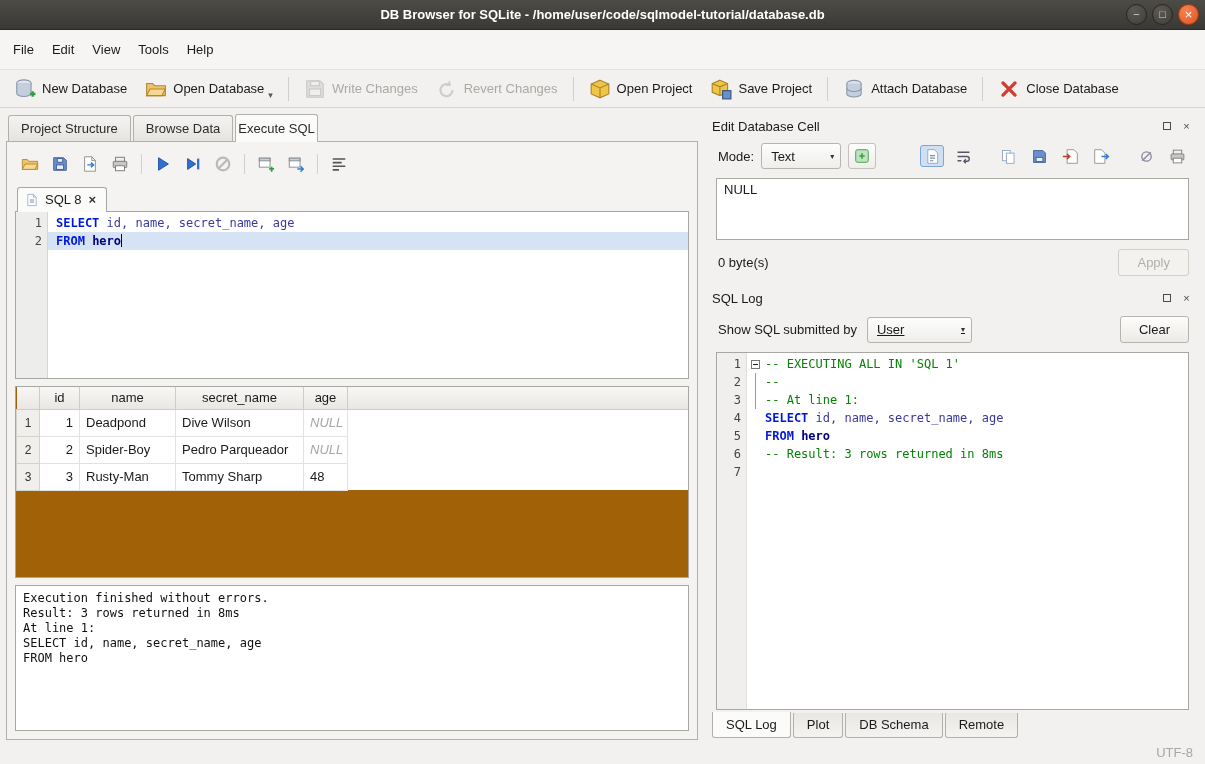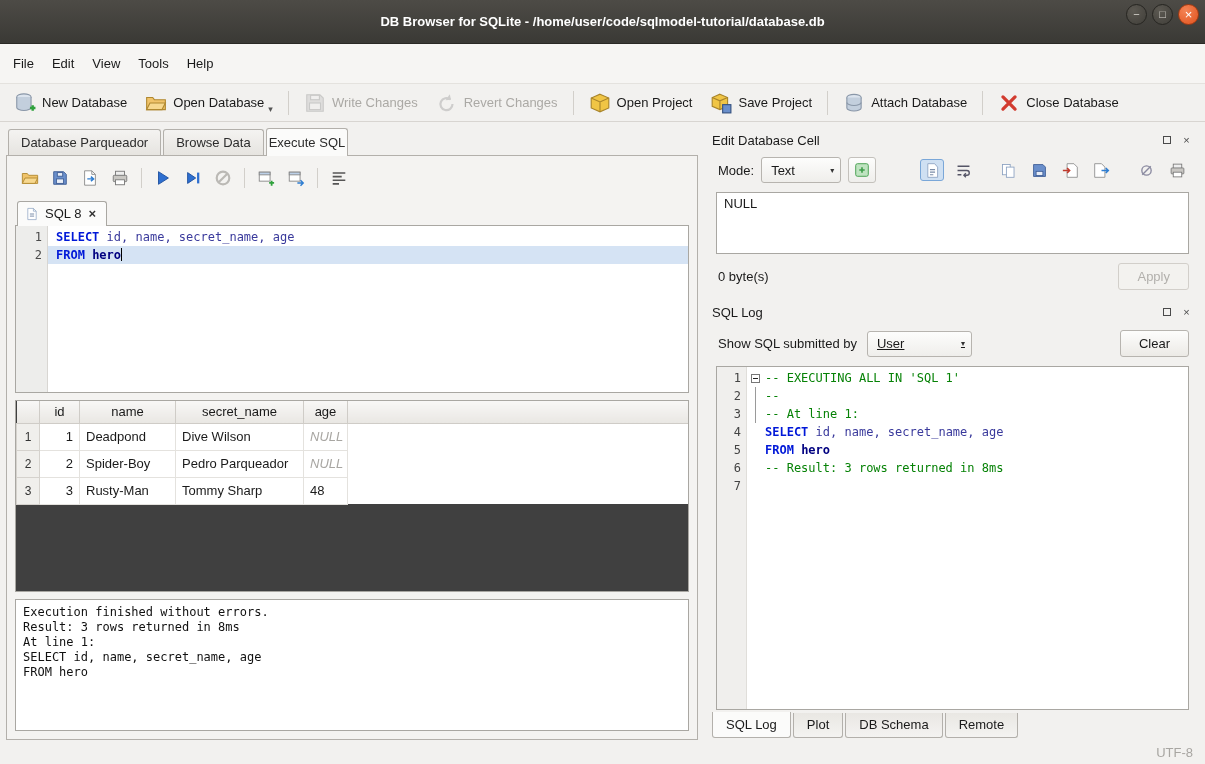--- a/index.html
+++ b/index.html
@@ -7,21 +7,21 @@
   body {
     font-family: "Liberation Sans", sans-serif;
     font-size: 13px; color:#1a1a1a;
     background:#f2f1ef; overflow:hidden;
     display:flex; flex-direction:column;
   }
   .icon { display:inline-flex; align-items:center; justify-content:center; flex:none; }
   .icon svg { width:100%; height:100%; display:block; }
 
   
-  .titlebar { height:44px; flex:none; background:linear-gradient(#4d4b46,#3a3935);
+  .titlebar { height:30px; flex:none; background:linear-gradient(#4d4b46,#3a3935);
     border-bottom:1px solid #2a2925; display:flex; align-items:center; position:relative; }
   .titlebar .title { flex:1; text-align:center; color:#fff; font-weight:bold; font-size:13px; }
   .win-controls { position:absolute; right:6px; top:4px; display:flex; gap:5px; }
   .win-btn { width:21px; height:21px; border-radius:50%; border:1px solid #262521; color:#d8d5cf;
     background:radial-gradient(circle at 35% 30%, #5c5952, #403e39);
     display:flex; align-items:center; justify-content:center; font-size:11px; line-height:1; }
   .win-btn.close { background:radial-gradient(circle at 35% 30%, #f48455, #e1521d);
     border-color:#a33a12; color:#fff; font-size:13px; }
 
   
@@ -68,21 +68,21 @@
   .gutter .ln { height:18px; line-height:18px; }
   .code { flex:1; font-family:"DejaVu Sans Mono", monospace; font-size:12px; padding-top:2px; min-width:0; }
   .code-line { height:18px; line-height:18px; padding-left:8px; white-space:pre; }
   .code-line.current { background:var(--c-curline, #d5e3f4); }
   .tok-keyword { color:var(--c-kw, #0018d8); font-weight:bold; }
   .tok-ident   { color:var(--c-id, #3a3a9c); }
   .tok-table   { color:var(--c-tb, #000080); font-weight:bold; }
   .tok-comment { color:var(--c-cm, #068206); }
   .cursor { display:inline-block; width:1px; height:13px; background:#000; vertical-align:-2px; }
 
-  .grid-wrap { height:192px; flex:none; border:1px solid #a9a7a2; background:#404040; margin-top:7px; overflow:hidden; }
+  .grid-wrap { height:192px; flex:none; border:1px solid #a9a7a2; background:#a16207; margin-top:7px; overflow:hidden; }
   table.grid { border-collapse:collapse; width:100%; font-size:13px; table-layout:fixed; }
   table.grid th { font-weight:normal; height:22px; padding:1px 6px;
     background:linear-gradient(#f8f7f6,#e9e7e3); border:1px solid #cfccc7; border-top:none; }
   table.grid th.corner-cell { border-left:none; }
   table.grid th.head-filler { border-right:none; }
   table.grid td { height:27px; padding:2px 6px; border:1px solid #e4e2de; background:#fff;
     overflow:hidden; white-space:nowrap; }
   table.grid td.row-num { background:#f0efec; border-color:#d5d2cd; text-align:center; font-size:12px; color:#333; }
   table.grid td.cell-id { text-align:right; }
   table.grid td.cell-null { color:var(--c-null, #a8a6a2); font-style:italic; }
@@ -249,21 +249,21 @@
         </svg>
       </span>
       <span class="tool-label">Close Database</span>
     </div>
   </div>
 
 <div class="content">
 
   <div class="left-pane">
     <div class="main-tabs">
-        <div class="main-tab">Database Parqueador</div>
+        <div class="main-tab">Project Structure</div>
         <div class="main-tab">Browse Data</div>
         <div class="main-tab active">Execute SQL</div>
       </div>
     <div class="left-body">
       <div class="sql-toolbar">
           <div class="sql-tool-btn">
             <span class="icon" style="height: 18px; width: 18px;">
               <svg viewBox="0 0 20 20">
                 <path d="M1.5 5h5.5l1.5 2h10v9H1.5z" fill="#f0c36a" stroke="#b08830"></path>
                 <path d="M1.5 16l3-6h14l-3 6z" fill="#f7d88f" stroke="#b08830"></path>

